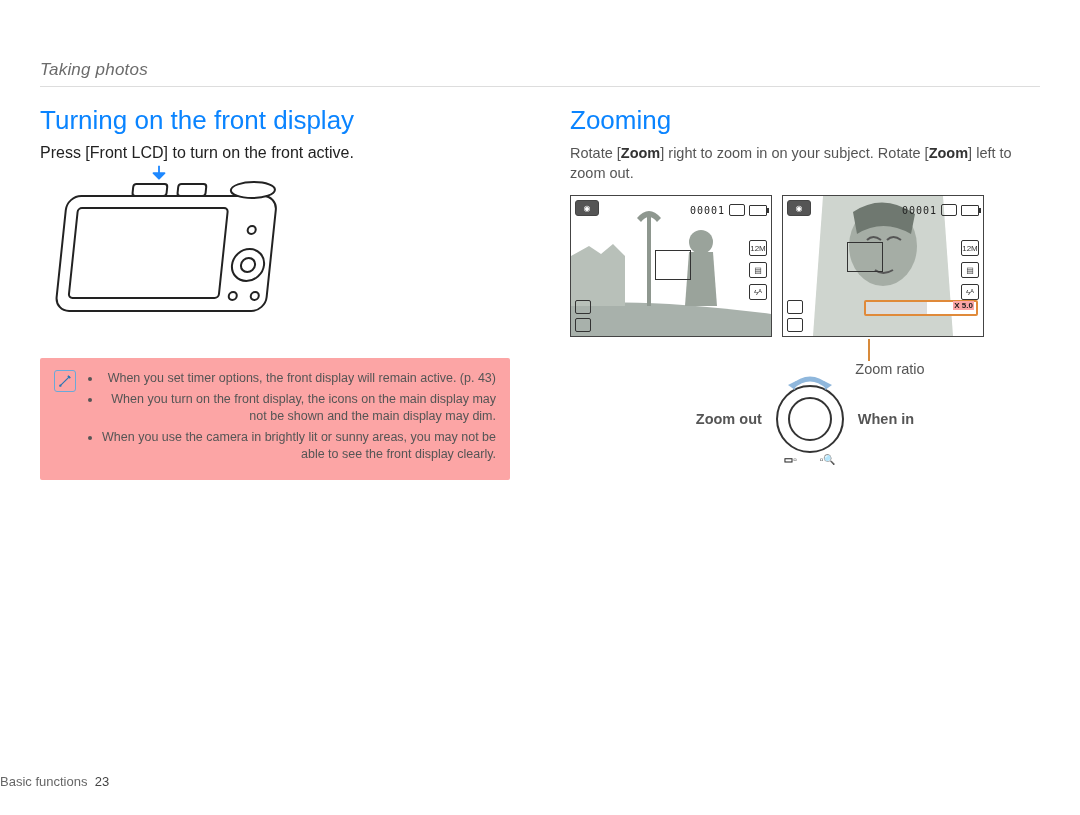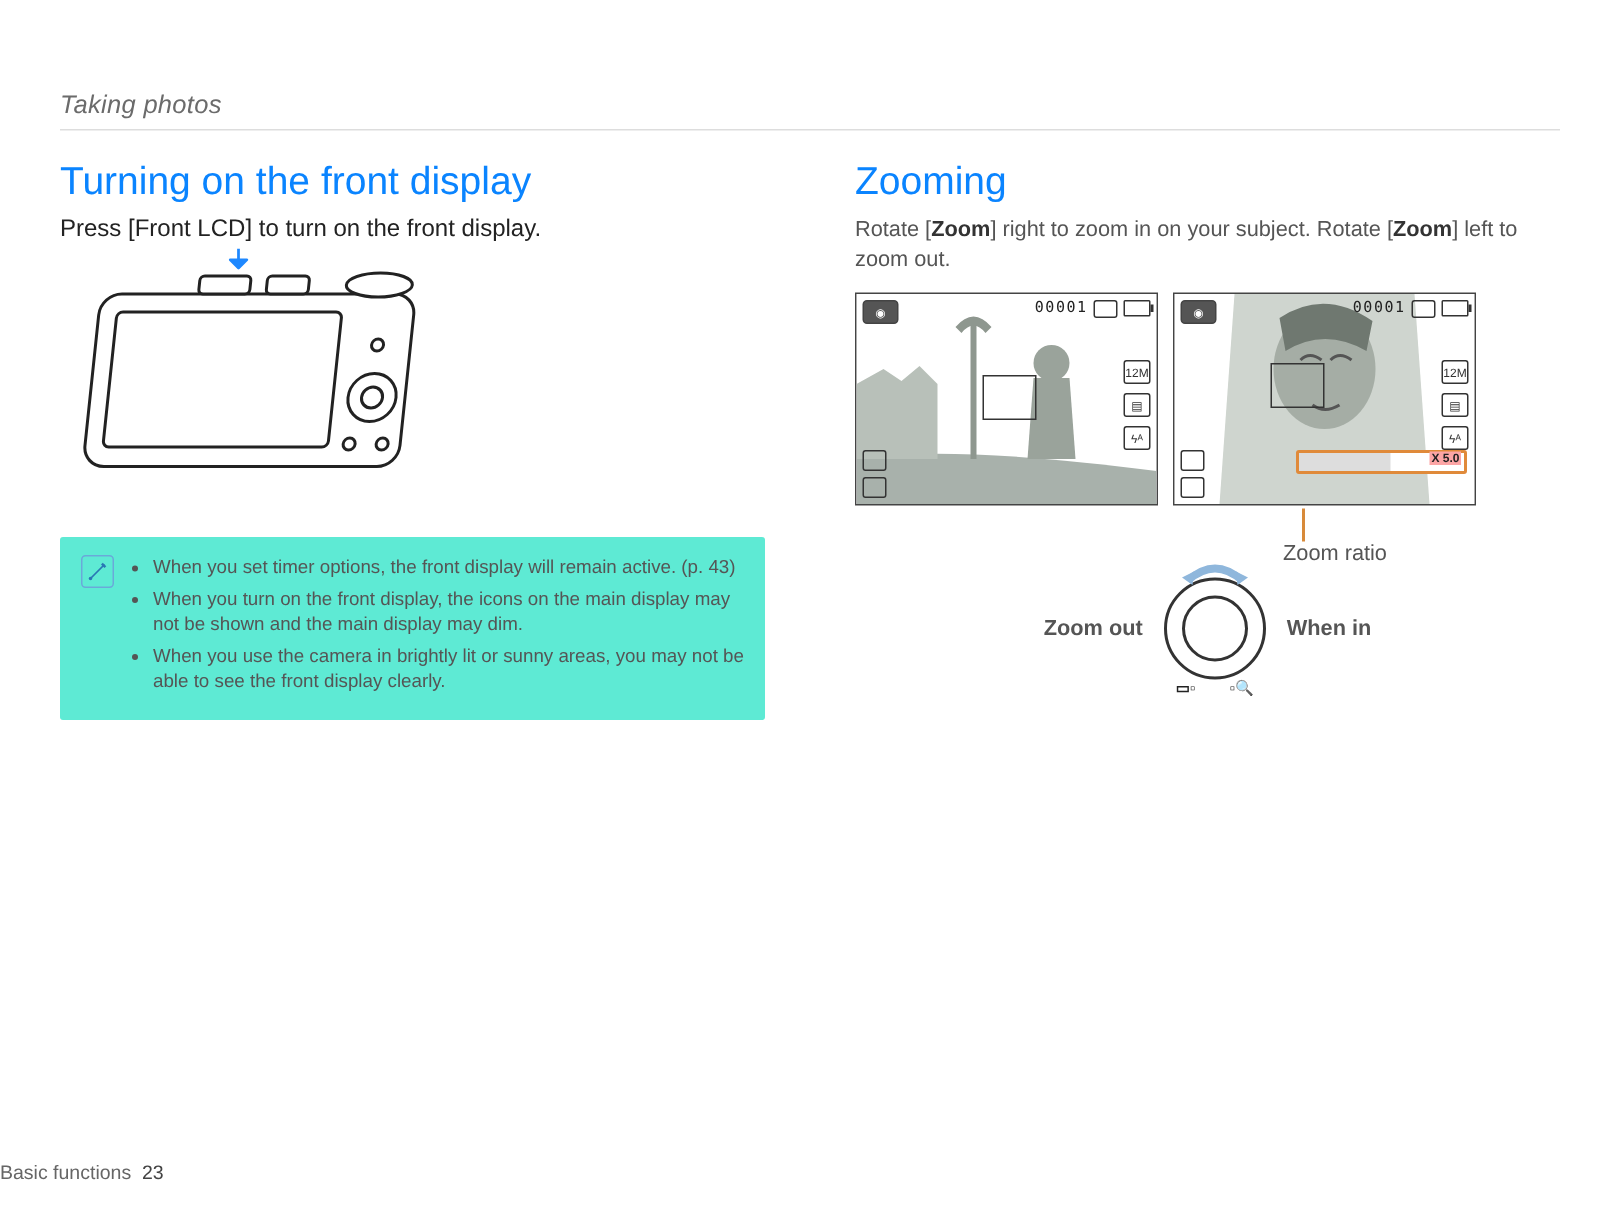--- a/index.html
+++ b/index.html
@@ -59,25 +59,26 @@
     margin-top: 4px;
     margin-bottom: 18px;
   }
   .arrow-down {
     position: absolute;
     top: -6px; left: 108px;
     width: 22px; height: 22px;
   }
   .arrow-down svg{display:block}
   .note-box {
-    background: #5eead4;
+    background: #fca5a5;
     border-radius: 2px;
     padding: 12px 14px 14px 14px;
     display: flex;
     gap: 12px;
+    text-align: right;
   }
   .note-icon {
     width: 20px; height: 20px;
     flex: 0 0 20px;
     border: 1.5px solid #6aa9d9;
     border-radius: 3px;
     color:#2a76b4;
     display:flex;align-items:center;justify-content:center;
   }
   .note-icon svg{display:block}
@@ -104,21 +105,21 @@
     overflow:hidden;
   }
   .topbar {
     position:absolute;top:4px;left:0;right:0;
     display:flex;justify-content:space-between;
     padding:0 4px;
     font-size:9px;
     color:#222;
   }
   .topbar .left{display:flex;align-items:center;gap:2px}
-  .topbar .right{display:flex;align-items:flex-start;gap:4px}
+  .topbar .right{display:flex;align-items:flex-end;gap:4px}
   .cam-badge{
     width:22px;height:14px;border:1.5px solid #444;border-radius:3px;
     display:flex;align-items:center;justify-content:center;font-size:8px;
     background:#555;color:#fff;
   }
   .counter{font-family:monospace;letter-spacing:1px;font-size:10px;}
   .batt{width:16px;height:9px;border:1.5px solid #333;border-radius:1px;position:relative}
   .batt:after{content:"";position:absolute;right:-3px;top:2px;width:2px;height:5px;background:#333}
   .disk{width:14px;height:10px;border:1.5px solid #333;border-radius:2px}
   .side-icons{
@@ -168,21 +169,21 @@
 <body>
 
 <div class="page">
 
   <div class="breadcrumb">Taking photos</div>
 
   <div class="cols">
 
     <div class="col">
       <h2>Turning on the front display</h2>
-      <div class="step">Press [Front LCD] to turn on the front display.</div>
+      <div class="step">Press [Front LCD] to turn on the front active.</div>
 
       <div class="camera-wrap">
         <div class="arrow-down">
           <svg viewBox="0 0 24 24" width="22" height="22">
             <path d="M12 2 L12 12 M6 10 L12 16 L18 10 Z" fill="#1e88ff" stroke="#1e88ff" stroke-width="2" stroke-linejoin="round"></path>
           </svg>
         </div>
         <svg viewBox="0 0 260 170" width="260" height="170">
           <g transform="skewX(-6)">
             <rect x="30" y="26" width="210" height="115" rx="14" fill="#fff" stroke="#222" stroke-width="2"></rect>

